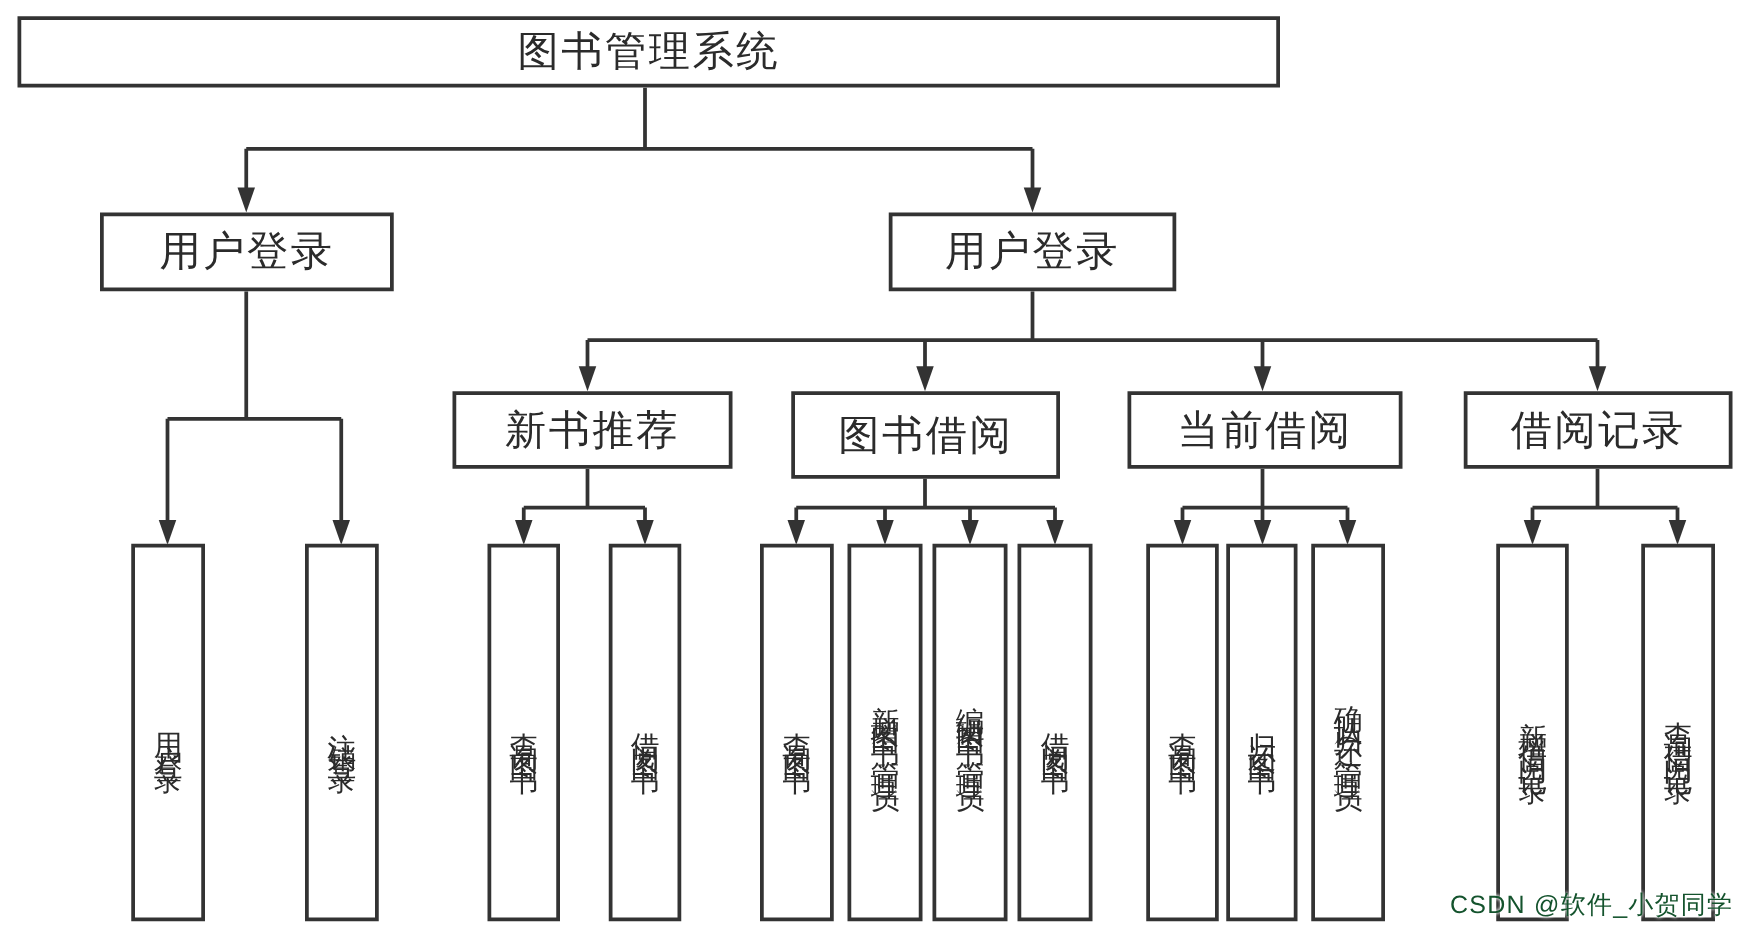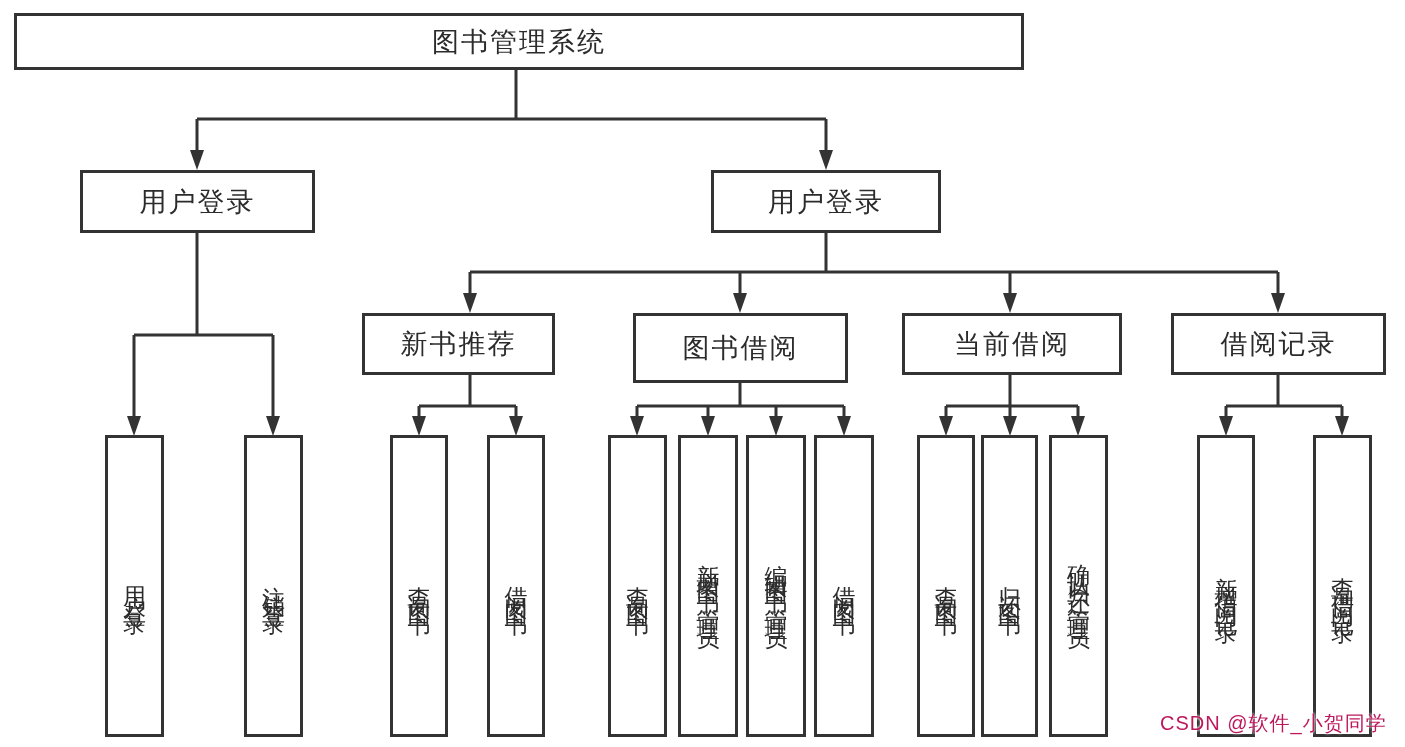--- a/index.html
+++ b/index.html
@@ -6,27 +6,27 @@
   .canvas{
     position:relative;width:1405px;height:747px;background:#ffffff;
     font-family:"Liberation Sans","DejaVu Sans",sans-serif;overflow:hidden;
   }
   .connectors{position:absolute;left:0;top:0;z-index:1;}
   .node{
     position:absolute;box-sizing:border-box;background:#ffffff;
     border:3px solid #333333;display:flex;align-items:center;justify-content:center;
     color:#2b2b2b;z-index:2;
   }
-  .node.h span{font-size:27px;letter-spacing:2px;white-space:nowrap;font-family:Liberation Serif, serif;}
+  .node.h span{font-size:33px;letter-spacing:2px;white-space:nowrap;font-family:Liberation Serif, serif;}
   .node.v span{
     writing-mode:vertical-rl;text-orientation:mixed;
     font-size:23px;letter-spacing:9px;line-height:1;
   }
   .watermark{
-    position:absolute;left:1160px;top:710px;font-size:20px;color:#be185d;
+    position:absolute;left:1160px;top:710px;font-size:20px;color:#14532d;
     z-index:3;white-space:nowrap;letter-spacing:1px;
     text-shadow:0 0 3px #fff,0 0 3px #fff;
   }
 </style>
 </head>
 <body>
 
 <div class="canvas">
 
   <svg class="connectors" width="1405" height="747" viewBox="0 0 1405 747">
@@ -64,21 +64,21 @@
     <span>图书管理系统</span>
   </div>
 
   <div class="node h" style="left:80px;top:170px;width:235px;height:63px">
     <span>用户登录</span>
   </div>
   <div class="node h" style="left:711px;top:170px;width:230px;height:63px">
     <span>用户登录</span>
   </div>
 
-  <div class="node h" style="left:362px;top:313px;width:193px;height:62px">
+  <div class="node h" style="left:362px;top:313px;width:224px;height:62px">
     <span>新书推荐</span>
   </div>
   <div class="node h" style="left:633px;top:313px;width:215px;height:70px">
     <span>图书借阅</span>
   </div>
   <div class="node h" style="left:902px;top:313px;width:220px;height:62px">
     <span>当前借阅</span>
   </div>
   <div class="node h" style="left:1171px;top:313px;width:215px;height:62px">
     <span>借阅记录</span>

